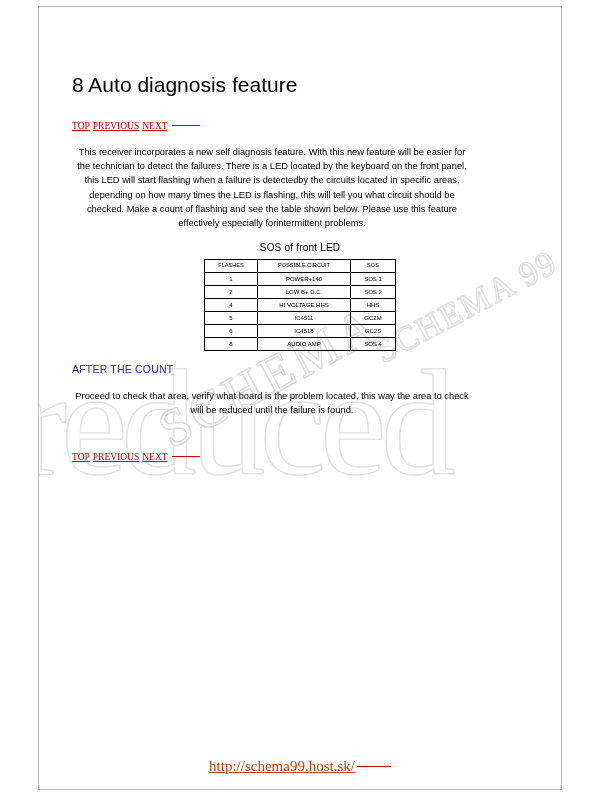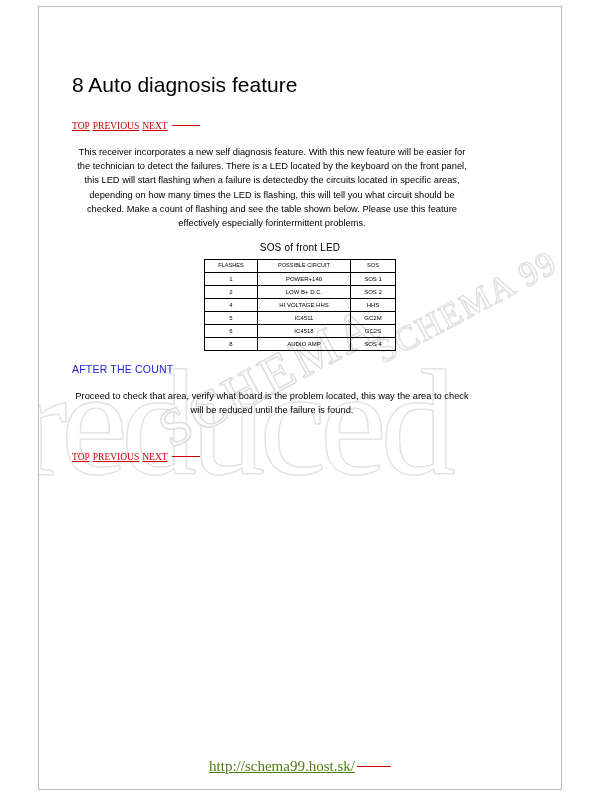--- a/index.html
+++ b/index.html
@@ -172,21 +172,21 @@
     position: absolute;
     left: 0;
     right: 0;
     bottom: 14px;
     text-align: center;
     z-index: 3;
   }
   .footer-link a {
     font-family: "Liberation Serif", serif;
     font-size: 15px;
-    color: #4d7c0f;
+    color: #c2410c;
   }
   .footer-link .rule {
     display: inline-block;
     width: 34px;
     border-bottom: 1px solid #cc0000;
     vertical-align: 4px;
     margin-left: 2px;
   }
 </style>
 </head>

